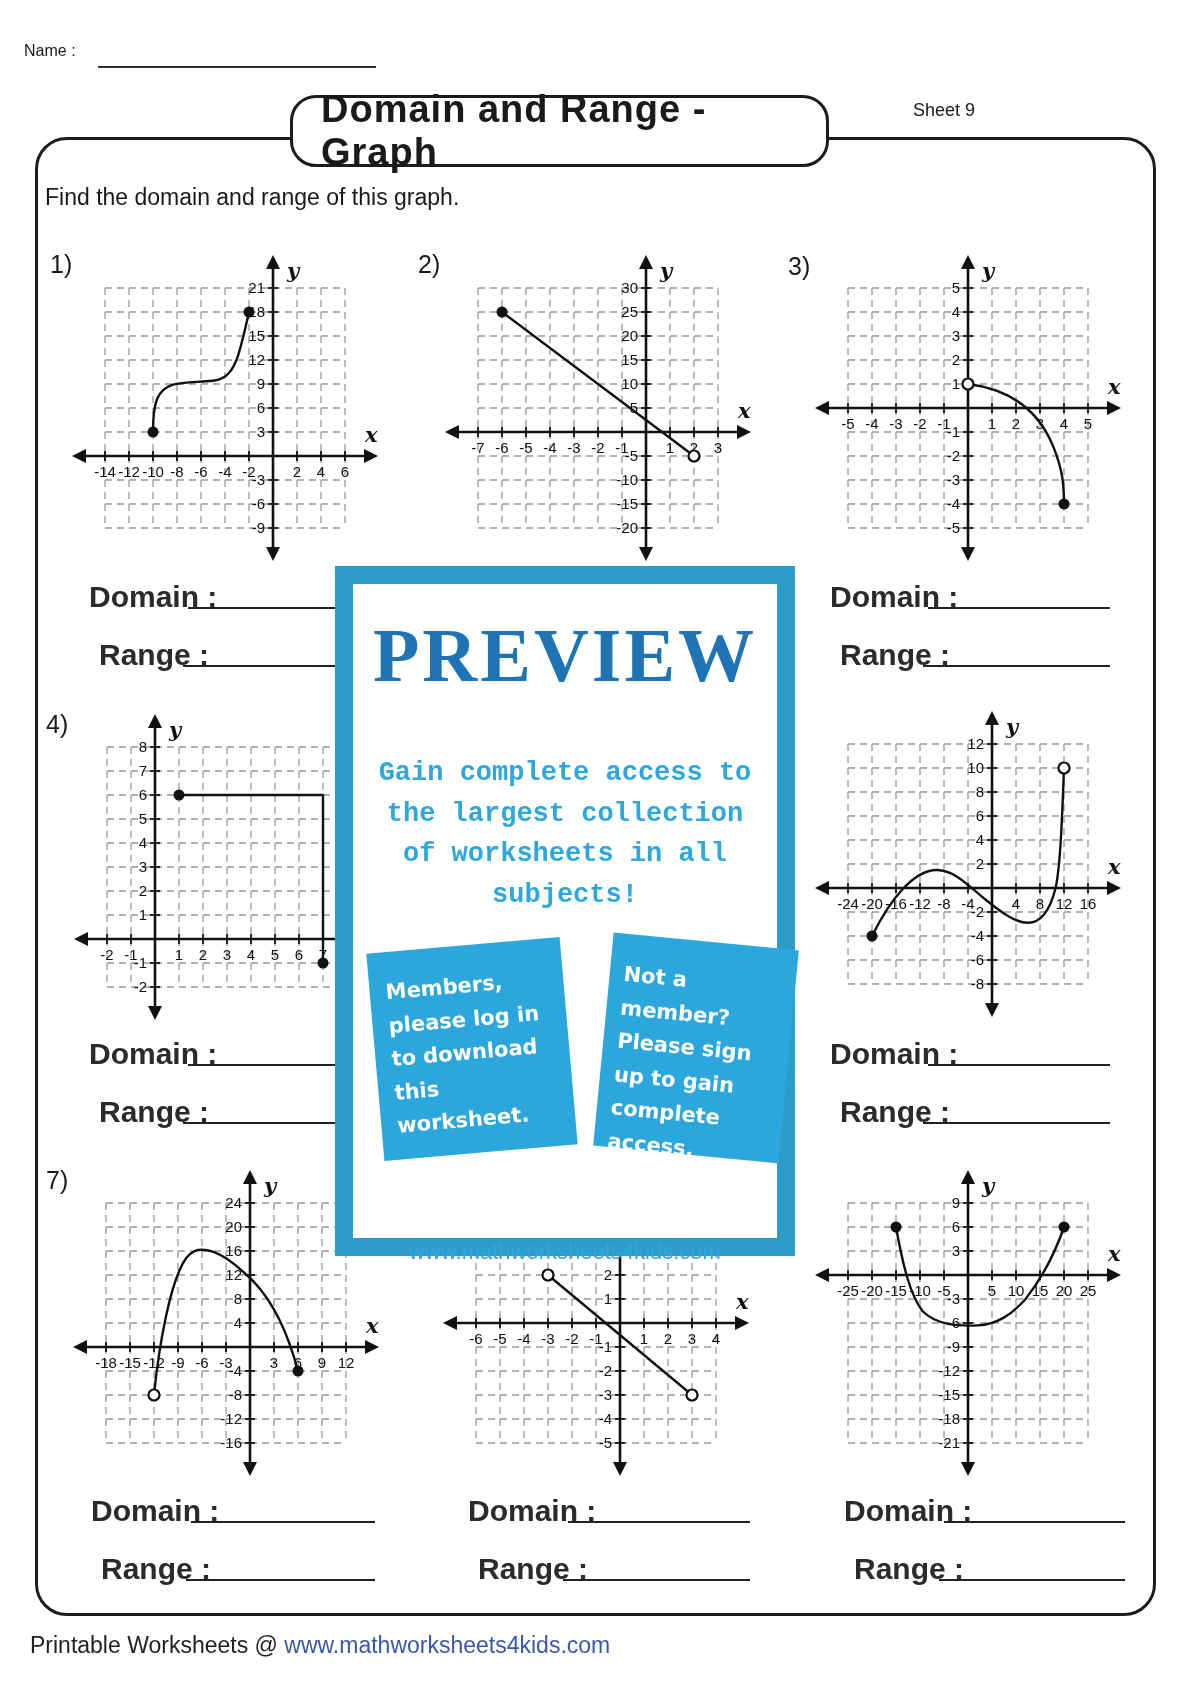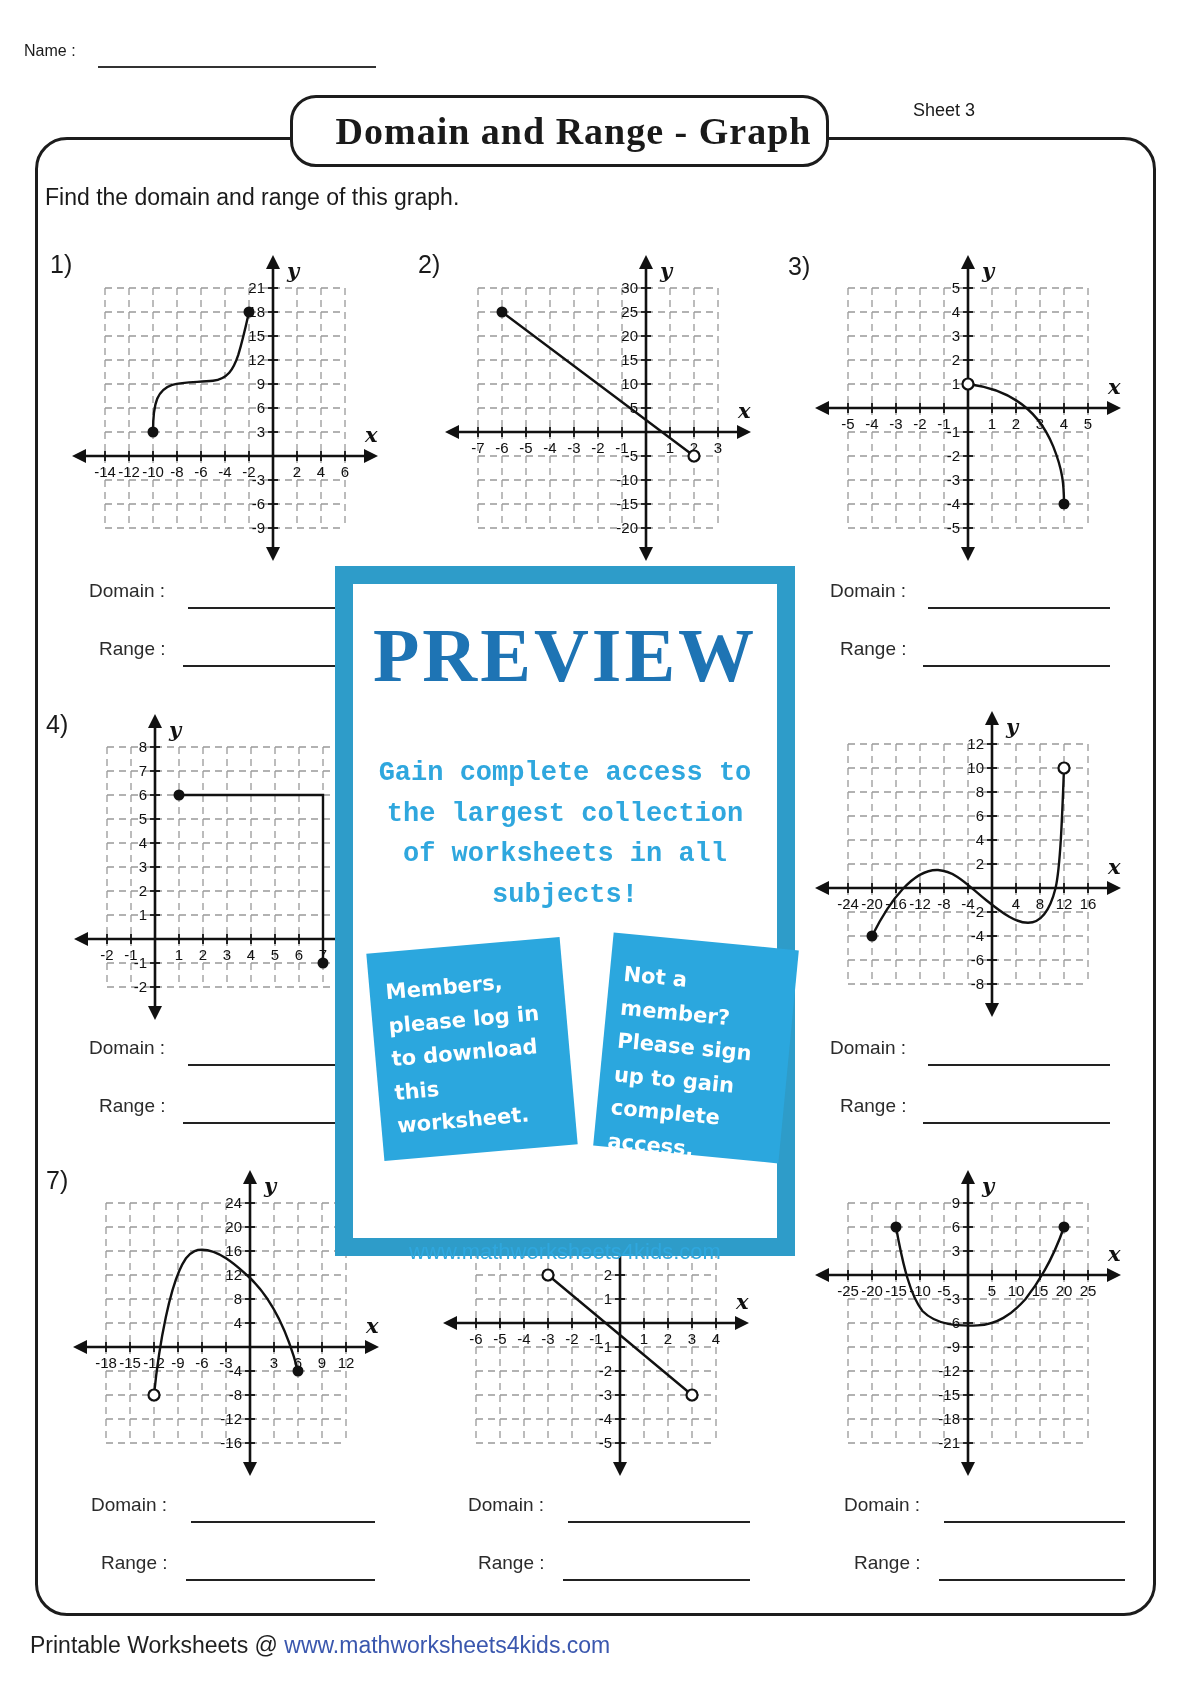--- a/index.html
+++ b/index.html
@@ -2,27 +2,27 @@
 <html><head>
 <meta charset="utf-8">
 <style>
   html,body{margin:0;padding:0;background:#ffffff;}
   .page{position:relative;width:1190px;height:1684px;background:#fff;
         font-family:"Liberation Sans",sans-serif;color:#1a1a1a;overflow:hidden;}
   .abs{position:absolute;}
   .outer-box{left:35px;top:137px;width:1115px;height:1473px;border:3px solid #1c1c1c;border-radius:32px;}
   .title-box{left:290px;top:95px;width:533px;height:66px;background:#fff;border:3px solid #1c1c1c;border-radius:26px;
              display:flex;align-items:center;justify-content:center;z-index:5;}
-  .title-box span{font-family:Liberation Serif, serif;font-weight:bold;font-size:38px;letter-spacing:1px;margin-left:28px;}
+  .title-box span{font-family:Liberation Sans, sans-serif;font-weight:bold;font-size:38px;letter-spacing:1px;margin-left:28px;}
   .sheet{left:913px;top:100px;font-size:18px;}
   .name-label{left:24px;top:42px;font-size:16px;}
   .name-line{left:98px;top:66px;width:278px;border-bottom:2px solid #333;height:0;}
   .instruction{left:45px;top:184px;font-size:23px;}
   .pnum{font-size:25px;z-index:1;}
-  .ans-label{font-size:19px;color:#2b2b2b;white-space:nowrap;z-index:1;}
+  .ans-label{font-size:30px;color:#2b2b2b;white-space:nowrap;z-index:1;font-weight:bold;}
   .ans-line{border-bottom:2.5px solid #222;height:0;z-index:1;}
   
   .grid{stroke:#999;stroke-width:1.3;stroke-dasharray:7 5;fill:none;}
   .axis{stroke:#111;stroke-width:2.6;}
   .tick{stroke:#111;stroke-width:1.8;}
   .ah{fill:#111;}
   .tl{font:15px "Liberation Sans",sans-serif;fill:#111;}
   .al{font:italic bold 21px "DejaVu Serif",serif;fill:#111;}
   .curve{fill:none;stroke:#111;stroke-width:2.4;stroke-linecap:round;}
   .pt-fill{fill:#111;}
@@ -47,21 +47,21 @@
 <body>
 
 <div class="page">
 
   <span class="abs name-label">Name :</span>
   <div class="abs name-line"></div>
 
   <div class="abs title-box">
     <span>Domain and Range - Graph</span>
   </div>
-  <span class="abs sheet">Sheet 3</span>
+  <span class="abs sheet">Sheet 9</span>
 
   <div class="abs outer-box"></div>
 
   <div class="abs instruction">Find the domain and range of this graph.</div>
 
   <div id="graphs">
       <svg width="316" height="316" viewBox="0 0 316 316" style="position: absolute; left: 67px; top: 250px; z-index: 1; overflow: visible;">
         <line x1="38" y1="38" x2="38" y2="278" class="grid"></line>
         <line x1="62" y1="38" x2="62" y2="278" class="grid"></line>
         <line x1="86" y1="38" x2="86" y2="278" class="grid"></line>

